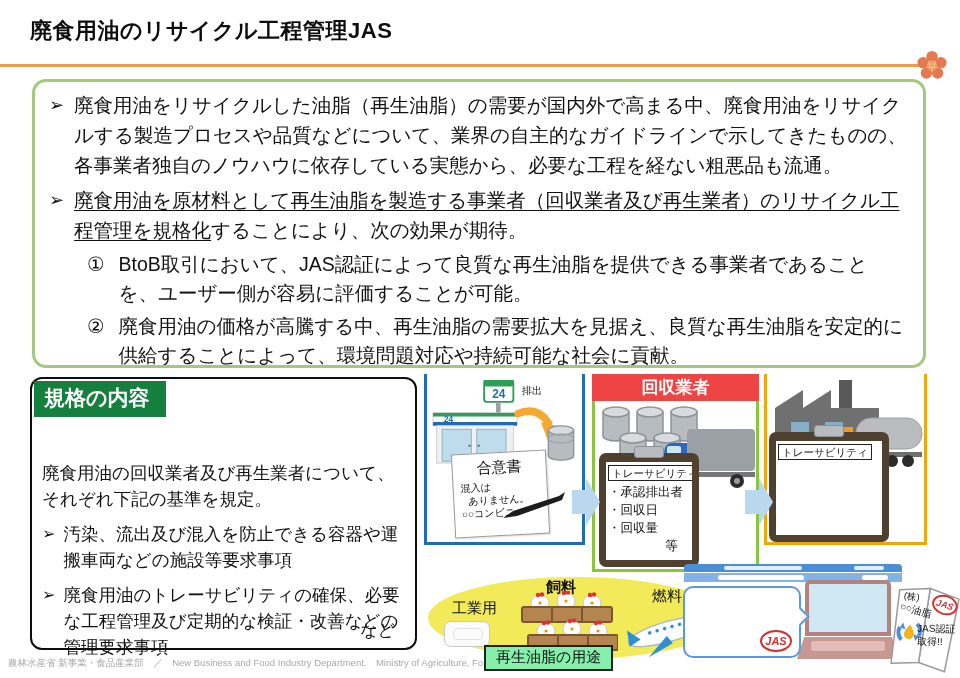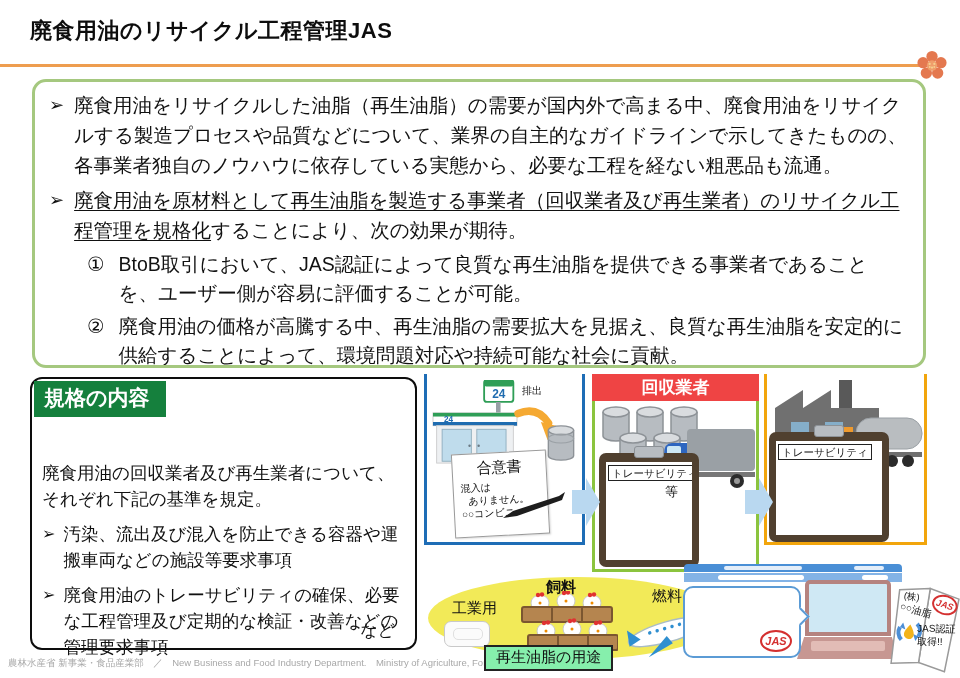--- a/index.html
+++ b/index.html
@@ -251,20 +251,25 @@
         <rect x="3" y="45" width="91" height="5" fill="#777"></rect>
         <circle cx="16" cy="54" r="7" fill="#2b2b2b"></circle>
           <circle cx="16" cy="54" r="3" fill="#999"></circle>
         <circle cx="76" cy="54" r="7" fill="#2b2b2b"></circle>
           <circle cx="76" cy="54" r="3" fill="#999"></circle>
       </svg>
       <div class="clipboard" id="cb-collector">
         <div class="clip-metal"></div>
         <div class="clip-paper">
           <span class="trace">トレーサビリティ</span>
+          <div class="trace-items">
+            <div>・承認排出者</div>
+            <div>・回収日</div>
+            <div>・回収量</div>
+          </div>
           <div class="trace-etc">等</div>
         </div>
       </div>
     </div>
   </div>
 
   <div class="col" id="col-recycler">
     <div class="col-body">
       <svg class="factory-svg" viewBox="0 0 116 76">
         <rect x="70" y="2" width="13" height="28" fill="#595959"></rect>

